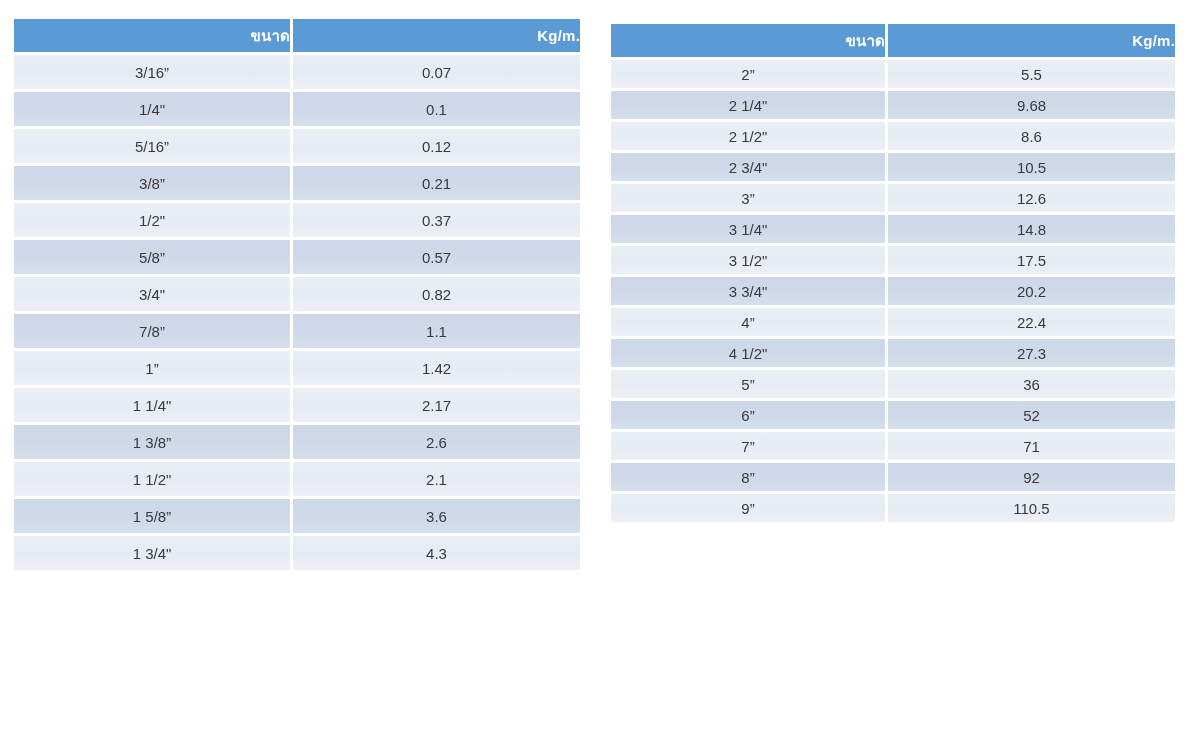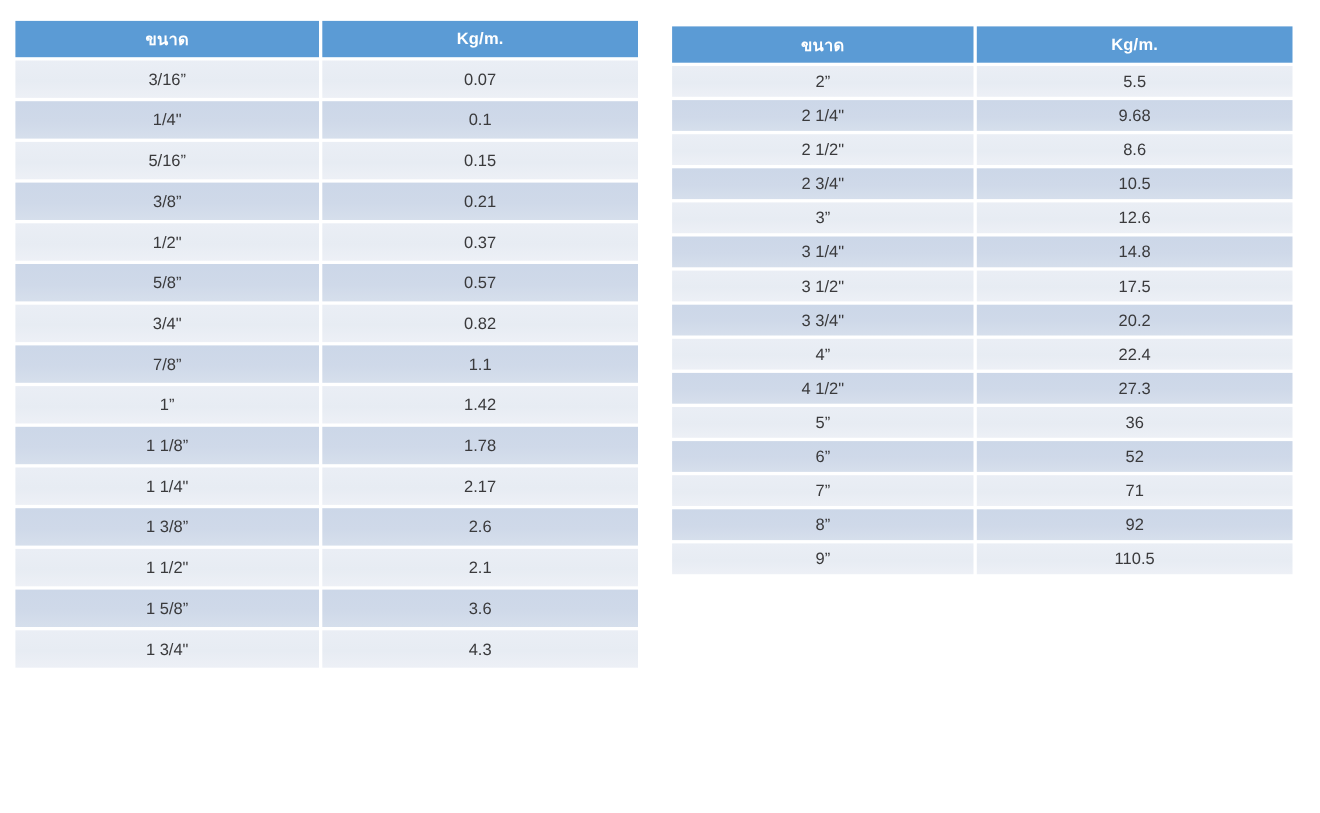--- a/index.html
+++ b/index.html
@@ -49,21 +49,21 @@
   #table-right col.col-size  { width: 274px; }
   #table-right col.col-value { width: 287px; }
   #table-right th { height: 33px; }
   #table-right td { height: 28px; }
 
   .weight-table th {
     background: #5b9bd5;
     color: #ffffff;
     font-weight: bold;
     font-size: 15px;
-    text-align: center;
+    text-align: right;
     vertical-align: middle;
     padding: 0;
     letter-spacing: 0.2px;
     border: 0;
   }
 
   .weight-table td {
     color: #3a3a3c;
     font-size: 15px;
     text-align: center;
@@ -104,21 +104,21 @@
         <tr class="row-light">
           <td class="size-cell">3/16”</td>
           <td class="value-cell">0.07</td>
         </tr>
         <tr class="row-dark">
           <td class="size-cell">1/4"</td>
           <td class="value-cell">0.1</td>
         </tr>
         <tr class="row-light">
           <td class="size-cell">5/16”</td>
-          <td class="value-cell">0.15</td>
+          <td class="value-cell">0.12</td>
         </tr>
         <tr class="row-dark">
           <td class="size-cell">3/8”</td>
           <td class="value-cell">0.21</td>
         </tr>
         <tr class="row-light">
           <td class="size-cell">1/2"</td>
           <td class="value-cell">0.37</td>
         </tr>
         <tr class="row-dark">
@@ -129,24 +129,20 @@
           <td class="size-cell">3/4"</td>
           <td class="value-cell">0.82</td>
         </tr>
         <tr class="row-dark">
           <td class="size-cell">7/8”</td>
           <td class="value-cell">1.1</td>
         </tr>
         <tr class="row-light">
           <td class="size-cell">1”</td>
           <td class="value-cell">1.42</td>
-        </tr>
-        <tr class="row-dark">
-          <td class="size-cell">1 1/8”</td>
-          <td class="value-cell">1.78</td>
         </tr>
         <tr class="row-light">
           <td class="size-cell">1 1/4"</td>
           <td class="value-cell">2.17</td>
         </tr>
         <tr class="row-dark">
           <td class="size-cell">1 3/8”</td>
           <td class="value-cell">2.6</td>
         </tr>
         <tr class="row-light">

